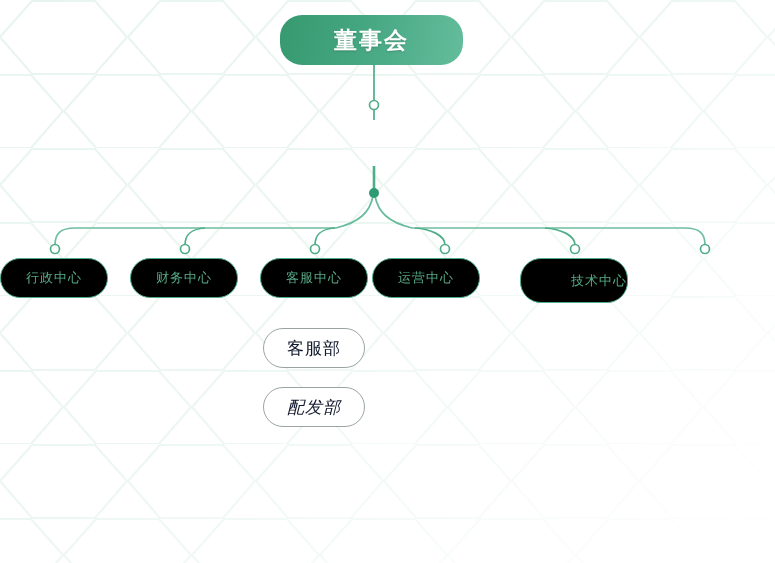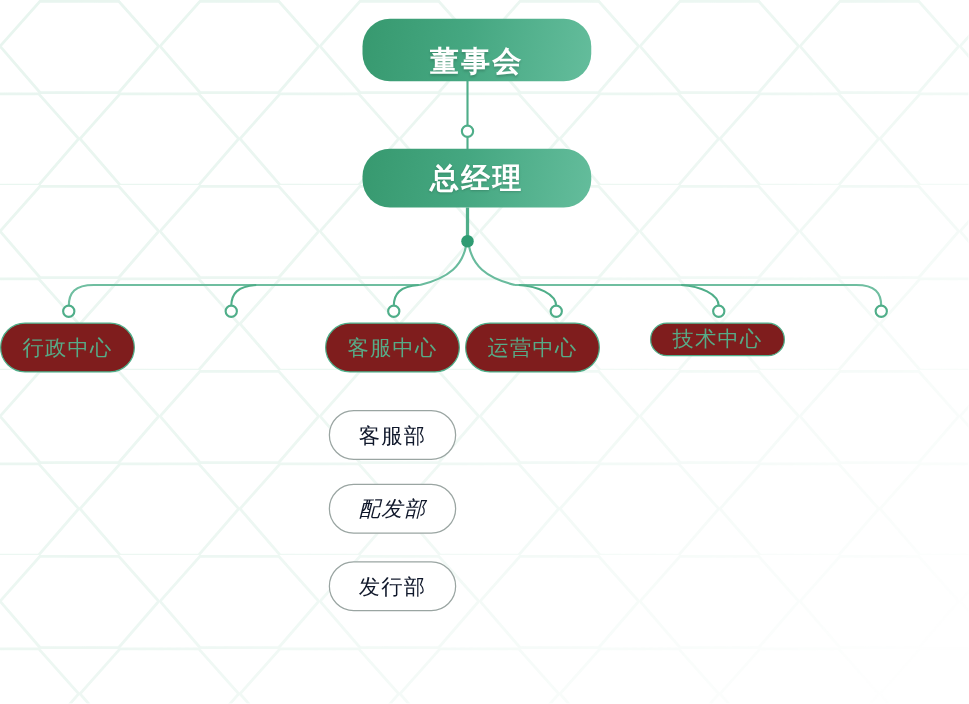--- a/index.html
+++ b/index.html
@@ -46,23 +46,23 @@
     color: #ffffff;
     font-size: 23px;
     font-weight: bold;
     letter-spacing: 2px;
     text-shadow: 0 1px 2px rgba(0,0,0,0.18);
     background: linear-gradient(100deg, #37996f 0%, #45a781 45%, #64bd9c 100%);
   }
   .node-center {
     border-radius: 21px;
     border: 1.6px solid #4fae89;
-    background: #7f1d1d;
+    background: #000000;
     color: #57ab87;
-    font-size: 17px;
+    font-size: 13px;
     letter-spacing: 1px;
   }
   .node-sub {
     border-radius: 21px;
     border: 1.5px solid #9aa5a2;
     background: #ffffff;
     color: #0f172a;
     font-size: 17px;
     letter-spacing: 1px;
   }
@@ -117,44 +117,41 @@
     <g fill="#ffffff" stroke="#4fae89" stroke-width="1.7">
       <circle cx="55" cy="249" r="4.5"></circle>
       <circle cx="185" cy="249" r="4.5"></circle>
       <circle cx="315" cy="249" r="4.5"></circle>
       <circle cx="445" cy="249" r="4.5"></circle>
       <circle cx="575" cy="249" r="4.5"></circle>
       <circle cx="705" cy="249" r="4.5"></circle>
     </g>
   </svg>
 
-  <div class="node node-primary" style="left:290px; top:15px; width:183px; height:50px;align-items:flex-end;">
+  <div class="node node-primary" style="left:280px; top:15px; width:183px; height:50px;">
     <span>董事会</span>
   </div>
 
-  <div class="node node-primary" style="left:290px; top:119px; width:183px; height:47px;">
-    <span>总经理</span>
-  </div>
 
   <div class="node node-center" style="left:0px; top:258px; width:108px; height:40px;">
     <span>行政中心</span>
+  </div>
+  <div class="node node-center" style="left:130px; top:258px; width:108px; height:40px;">
+    <span>财务中心</span>
   </div>
   <div class="node node-center" style="left:260px; top:258px; width:108px; height:40px;">
     <span>客服中心</span>
   </div>
   <div class="node node-center" style="left:372px; top:258px; width:108px; height:40px;">
     <span>运营中心</span>
   </div>
-  <div class="node node-center" style="left:520px; top:258px; width:108px; height:27px;">
+  <div class="node node-center" style="left:520px; top:258px; width:108px; height:45px;justify-content:flex-end;">
     <span>技术中心</span>
   </div>
 
   <div class="node node-sub" style="left:263px; top:328px; width:102px; height:40px;">
     <span>客服部</span>
   </div>
   <div class="node node-sub" style="left:263px; top:387px; width:102px; height:40px;font-style:italic;">
     <span>配发部</span>
   </div>
-  <div class="node node-sub" style="left:263px; top:449px; width:102px; height:40px;">
-    <span>发行部</span>
-  </div>
 
 </div>
 
 </body></html>

